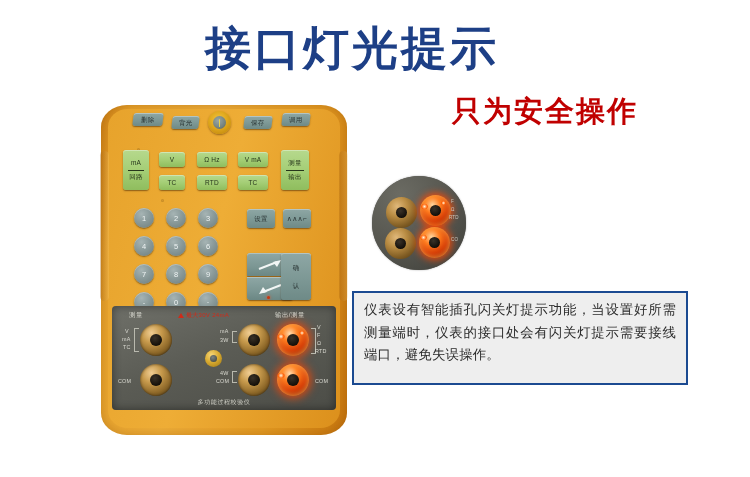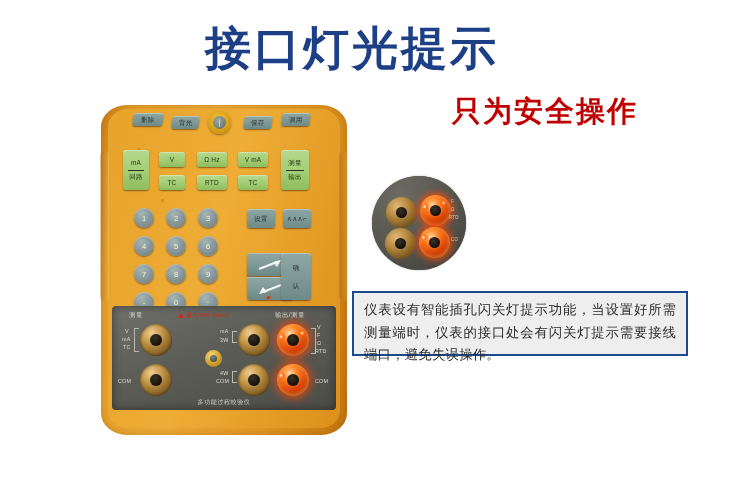--- a/index.html
+++ b/index.html
@@ -17,21 +17,21 @@
     color:#1d3f86;letter-spacing:3px;white-space:nowrap;
   }
   #page-subtitle{
     position:absolute;left:452px;top:94px;
     font-size:29px;line-height:34px;font-weight:700;
     color:#c00000;letter-spacing:2px;white-space:nowrap;
   }
 
   
   #callout{
-    position:absolute;left:352px;top:291px;width:336px;height:65px;
+    position:absolute;left:352px;top:291px;width:336px;height:94px;
     border:2px solid #1b4a91;background:#eeeeee;box-sizing:border-box;
     padding:6px 10px 0 10px;
   }
   #callout p{
     margin:0;font-size:13.4px;line-height:22.5px;color:#2b2b2b;
     letter-spacing:0.2px;text-align:justify;
   }
 
   
   #inset{

